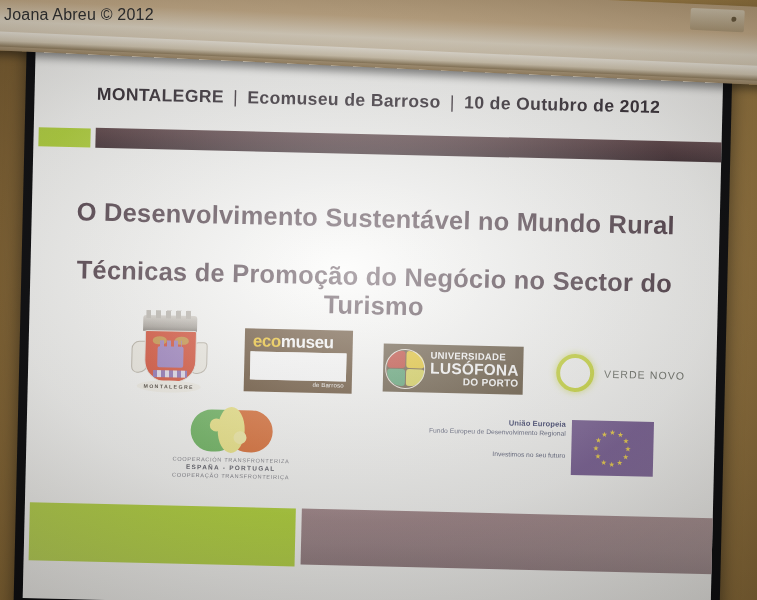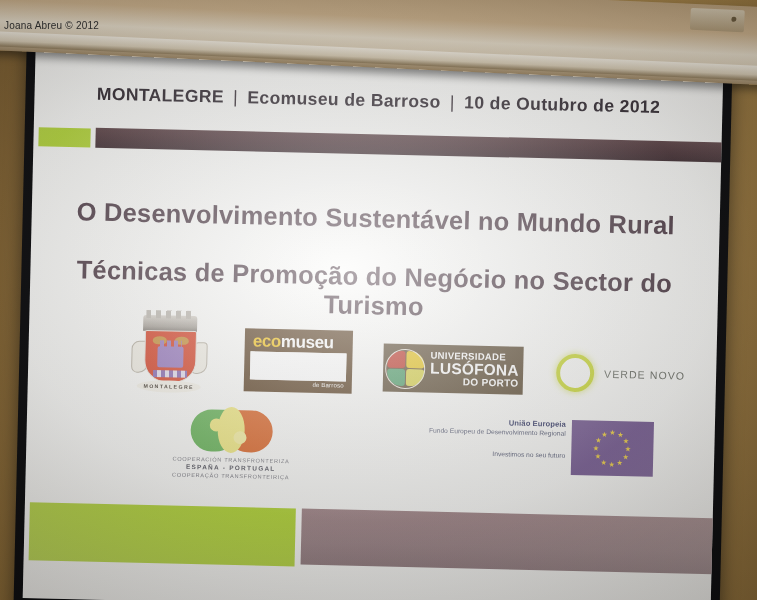--- a/index.html
+++ b/index.html
@@ -400,22 +400,22 @@
   }
   #botband-bar {
     position: absolute; left: 272px; top: 0;
     width: 418px; height: 56px;
     background: linear-gradient(180deg, #a3878a 0%, #998084 60%, #8d757a 100%);
   }
 
   
   #watermark {
     position: absolute;
-    left: 4px; top: 20px;
-    font-size: 10px;
+    left: 4px; top: 6px;
+    font-size: 16px;
     color: #2a2a2a;
     z-index: 60;
     letter-spacing: 0.2px;
   }
 </style>
 </head>
 <body>
 
 <div id="scene">
 

